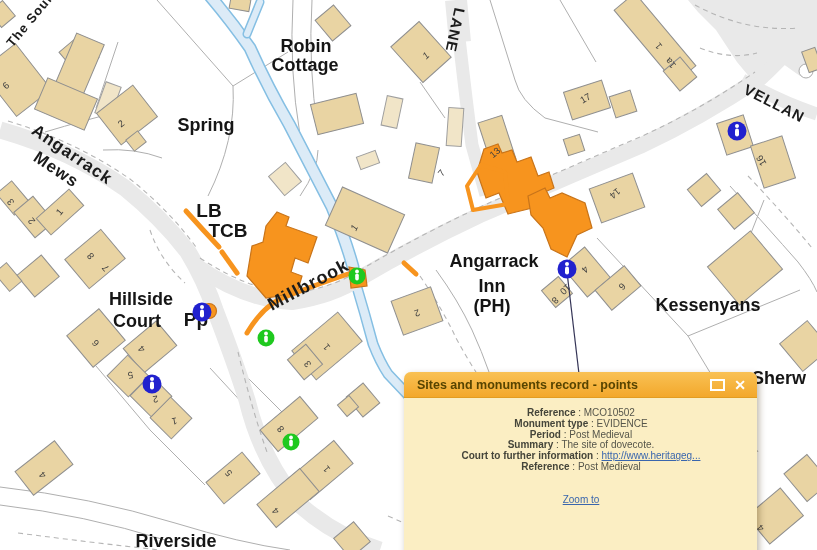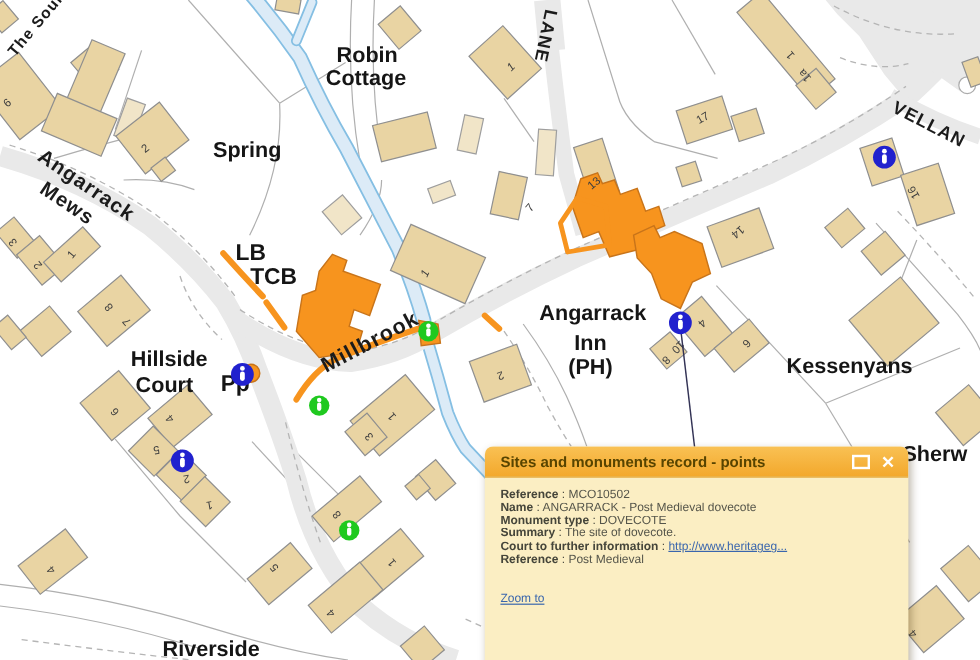--- a/index.html
+++ b/index.html
@@ -26,21 +26,21 @@
   
   .popup{position:absolute;left:404px;top:372px;width:353px;height:201px;
          border-radius:7px;background:#FBEEC3;box-shadow:2px 3px 7px rgba(60,40,0,.35);
          overflow:hidden;}
   .popup-header{height:25px;background:linear-gradient(#F9C154,#F3A82C);
          border-bottom:1px solid #E29D22;display:flex;align-items:center;}
   .popup-title{flex:1;padding-left:13px;font-size:12.5px;font-weight:bold;color:#574400;}
   .popup-controls{display:flex;align-items:center;gap:9px;padding-right:11px;}
   .max-btn{width:11px;height:8px;border:2px solid #fff;display:inline-block;cursor:pointer;}
   .close-btn{color:#fff;font-size:14px;font-weight:bold;line-height:14px;cursor:pointer;}
-  .popup-body{padding:10px 12px 0 13px;font-size:10px;line-height:10.8px;color:#4b4b40;}
+  .popup-body{padding:10px 12px 0 13px;font-size:10px;line-height:10.8px;color:#4b4b40;text-align:center;}
   .field{white-space:nowrap;overflow:hidden;}
   .flabel{font-weight:bold;color:#45453a;}
   .fvalue{color:#55554a;}
   .flink,.zoomto a{color:#3A66AD;text-decoration:underline;cursor:pointer;}
   .zoomto{margin-top:22px;font-size:10px;}
 </style>
 </head>
 <body>
 
 <div id="stage">
@@ -290,21 +290,21 @@
 <div class="popup">
   <div class="popup-header">
     <span class="popup-title">Sites and monuments record - points</span>
     <span class="popup-controls">
       <span class="max-btn"></span>
       <span class="close-btn">✕</span>
     </span>
   </div>
   <div class="popup-body">
     <div class="field"><span class="flabel">Reference</span><span> : </span><span class="fvalue">MCO10502</span></div>
-    <div class="field"><span class="flabel">Name</span><span> : </span><span class="fvalue">ANGARRACK - Post Medieval dovecote</span></div>
-    <div class="field"><span class="flabel">Monument type</span><span> : </span><span class="fvalue">DOVECOTE</span></div>
+    <div class="field"><span class="flabel">Monument type</span><span> : </span><span class="fvalue">EVIDENCE</span></div>
+    <div class="field"><span class="flabel">Period</span><span> : </span><span class="fvalue">Post Medieval</span></div>
     <div class="field"><span class="flabel">Summary</span><span> : </span><span class="fvalue">The site of dovecote.</span></div>
     <div class="field"><span class="flabel">Court to further information</span><span> : </span><a class="flink">http://www.heritageg...</a></div>
     <div class="field"><span class="flabel">Reference</span><span> : </span><span class="fvalue">Post Medieval</span></div>
     <div class="zoomto"><a>Zoom to</a></div>
   </div>
 </div>
 </div>
 
 </body></html>

